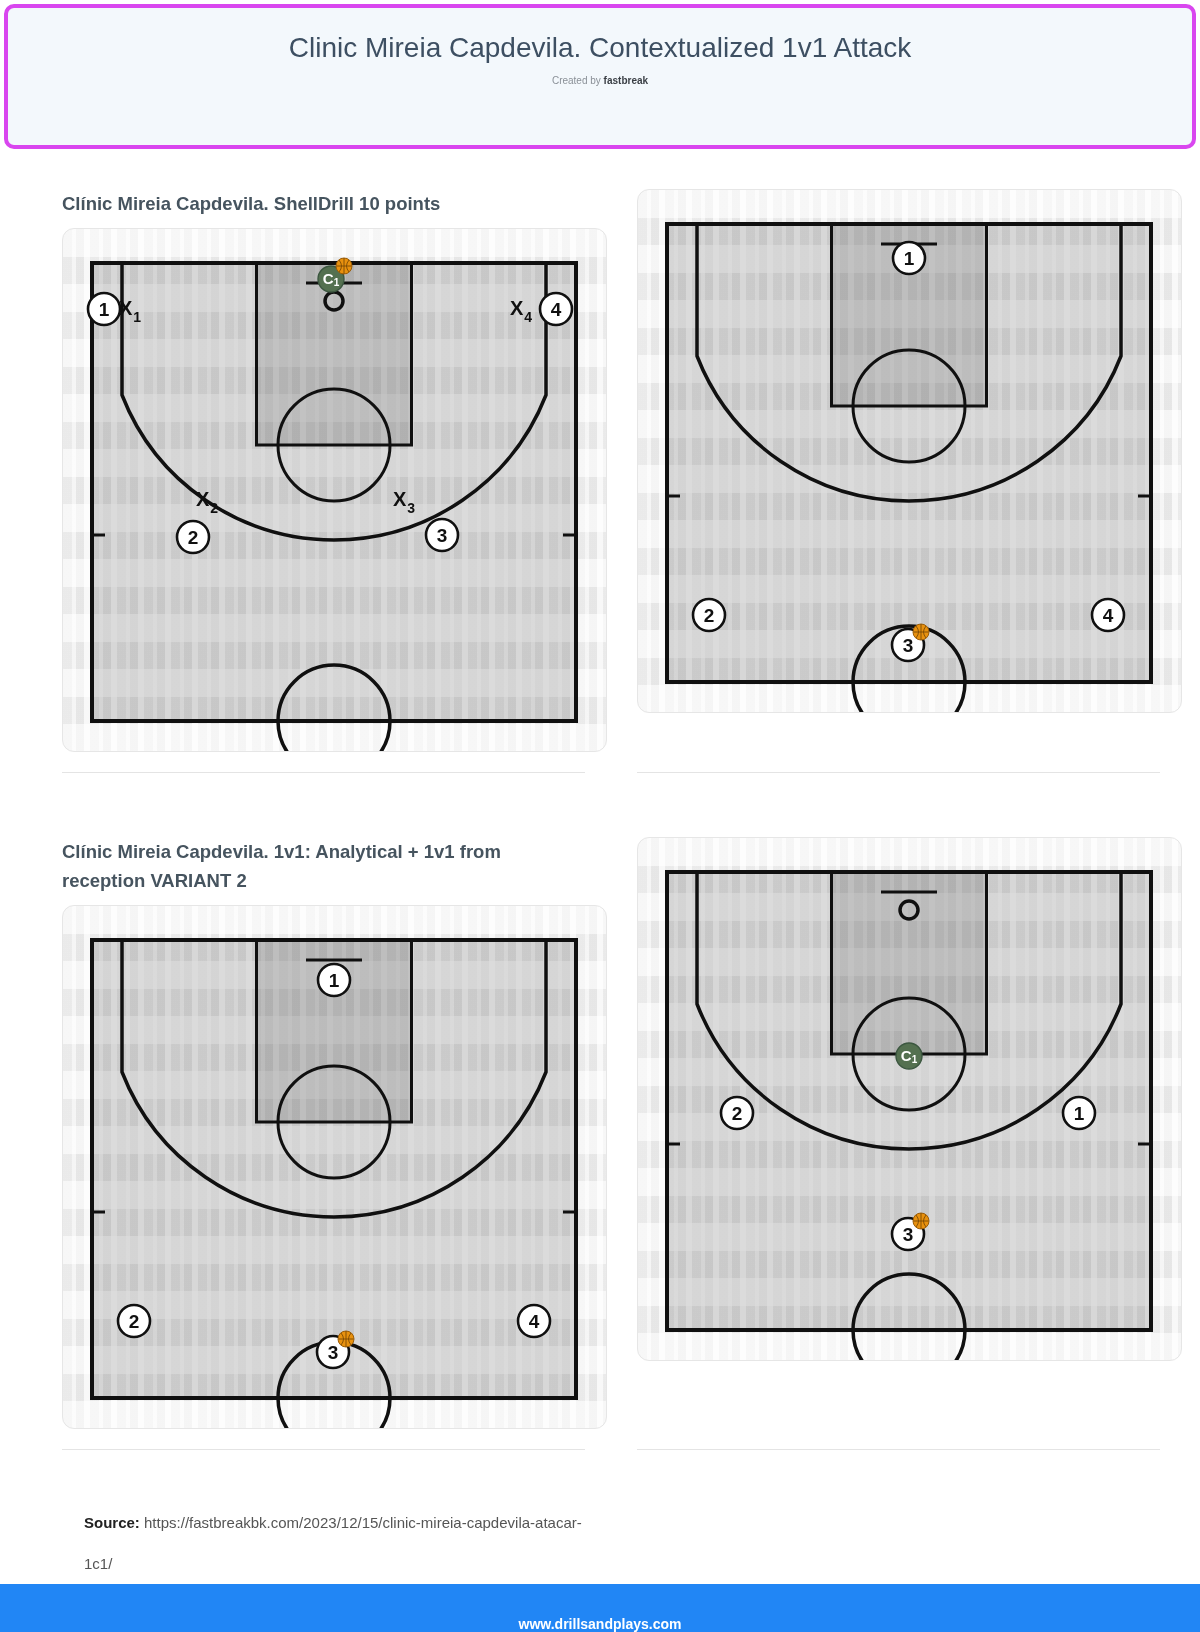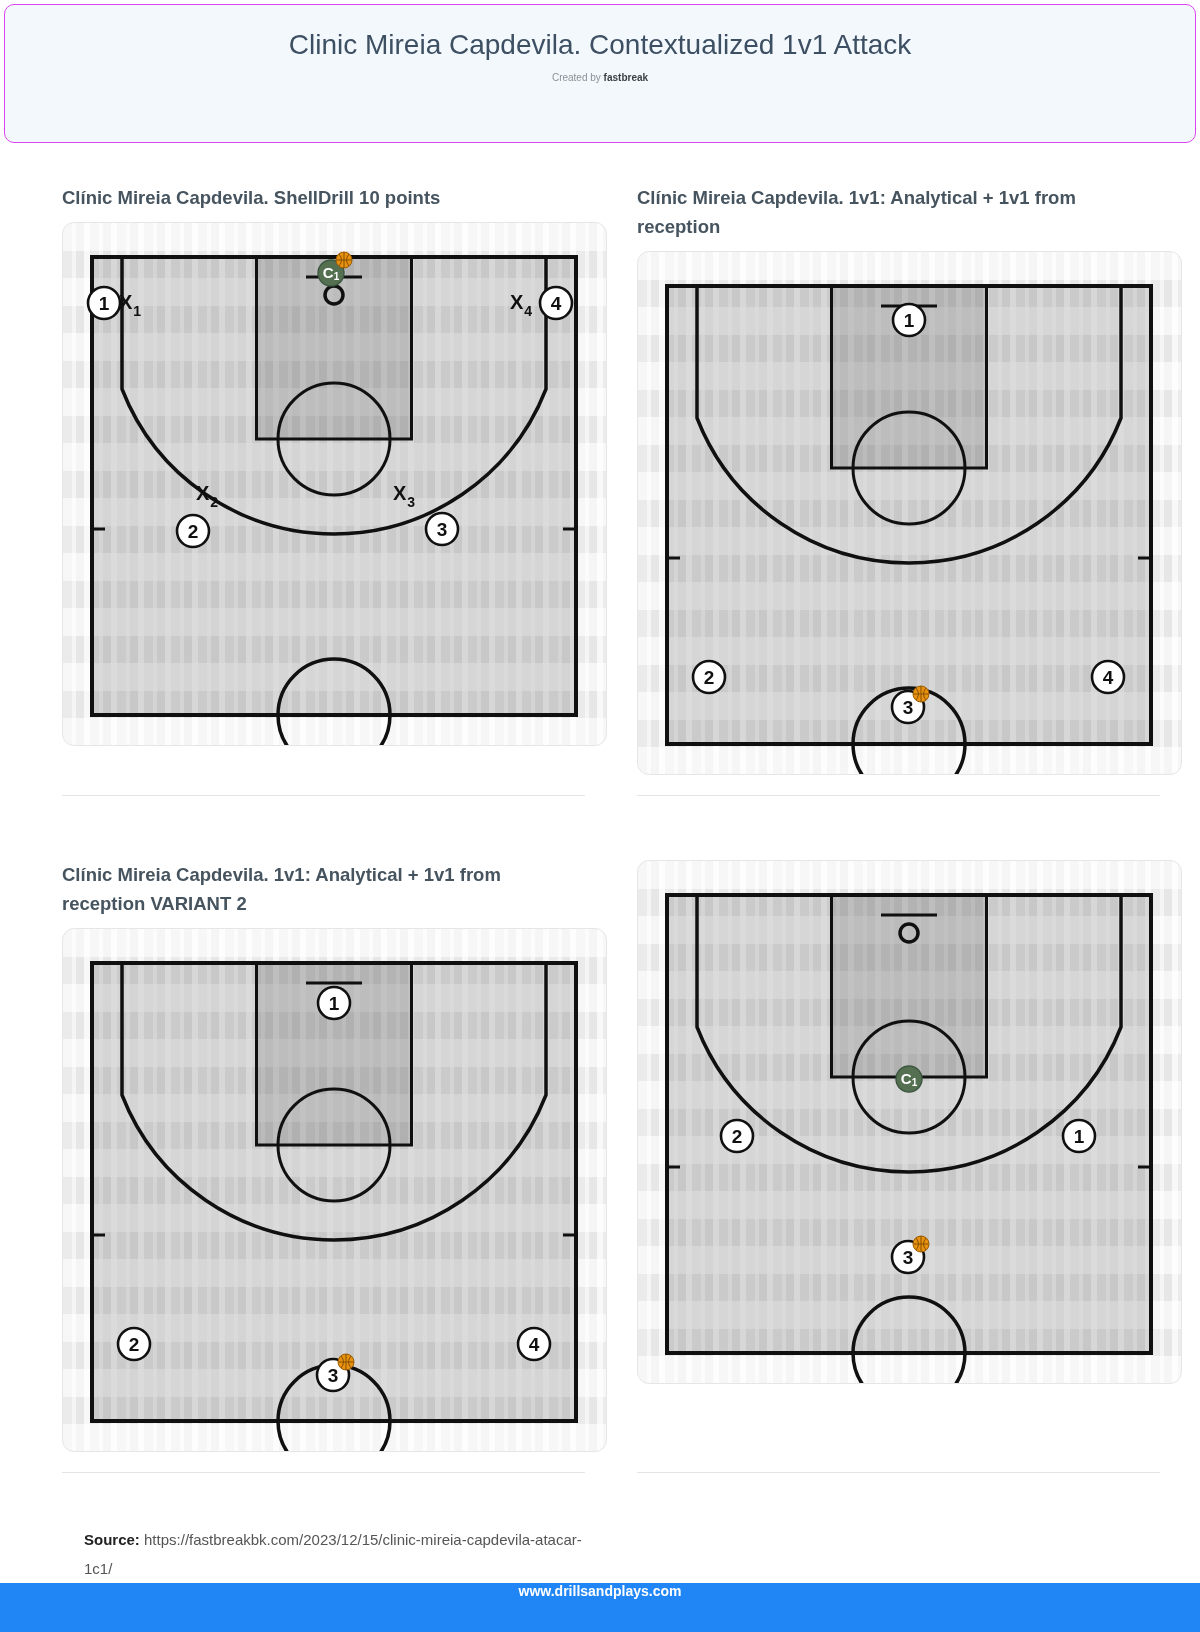--- a/index.html
+++ b/index.html
@@ -8,21 +8,21 @@
     background:#ffffff;
     font-family:"Liberation Sans", sans-serif;
     display:flex;flex-direction:column;
     overflow:hidden;
     box-sizing:border-box;
   }
   
   .page-header{
     margin:4px 4px 0 4px;
     background:#f3f8fc;
-    border:1px solid #d946ef;
+    border:4px solid #d946ef;
     border-radius:10px;
     height:119px;
     text-align:center;
     padding-top:22px;
     box-sizing:content-box;
   }
   .page-title{
     font-size:28px;font-weight:400;color:#3d4f62;
     line-height:36px;margin:0;
   }
@@ -68,29 +68,29 @@
   .ln{fill:none;stroke:#101010;}
   .court-fill{fill:rgba(0,0,0,0.135);stroke:#101010;stroke-width:4;}
   .key-fill{fill:rgba(0,0,0,0.115);stroke:#101010;stroke-width:3;}
   .tok-num{font-family:"Liberation Sans",sans-serif;font-weight:bold;font-size:19px;fill:#101010;text-anchor:middle;}
   .coach-txt{font-family:"Liberation Sans",sans-serif;font-weight:bold;font-size:15px;fill:#ffffff;text-anchor:middle;}
   .def-txt{font-family:"Liberation Sans",sans-serif;font-weight:600;font-size:20px;fill:#101010;text-anchor:middle;}
   
   .source{
     margin:52px 0 0 42px;
     width:522px;
-    font-size:15px;color:#555;line-height:29px;
+    font-size:15px;color:#555;line-height:41px;
     overflow-wrap:anywhere;
   }
   .source b{color:#222;}
   .footer-bar{
     margin-top:auto;
     height:50px;
     background:#2186f5;
-    display:flex;align-items:flex-start;justify-content:center;
+    display:flex;align-items:flex-end;justify-content:center;
   }
   .footer-bar span{color:#fff;font-weight:bold;font-size:14px;}
 </style>
 </head>
 <body>
 
 <header class="page-header">
   <h1 class="page-title">Clinic Mireia Capdevila. Contextualized 1v1 Attack</h1>
   <div class="page-subtitle"><span>Created by </span><b>fastbreak</b></div>
 </header>
@@ -141,21 +141,20 @@
               </g>
             </g>
           </svg>
       </figure>
       <div class="divider">
           <div class="rule"></div>
         </div>
     </section>
 
     <section class="cell">
-      <h2 class="section-title">Clínic Mireia Capdevila. 1v1: Analytical + 1v1 from reception</h2>
       <figure class="court">
         <svg viewBox="0 0 543 522" preserveAspectRatio="none">
             <g>
               <rect x="29" y="34" width="484" height="458" class="court-fill"></rect>
               <rect x="193.5" y="34" width="155" height="182" class="key-fill"></rect>
               <circle cx="271" cy="216" r="56" class="ln" stroke-width="3"></circle>
               <path d="M59 34 L59 166 A227.5 227.5 0 0 0 483 166 L483 34" class="ln" stroke-width="3.5"></path>
               <path d="M243 54 H299" class="ln" stroke-width="3"></path>
               <path d="M29 306 h13 M513 306 h-13" class="ln" stroke-width="3"></path>
               <circle cx="271" cy="492" r="56" class="ln" stroke-width="3.5"></circle>

